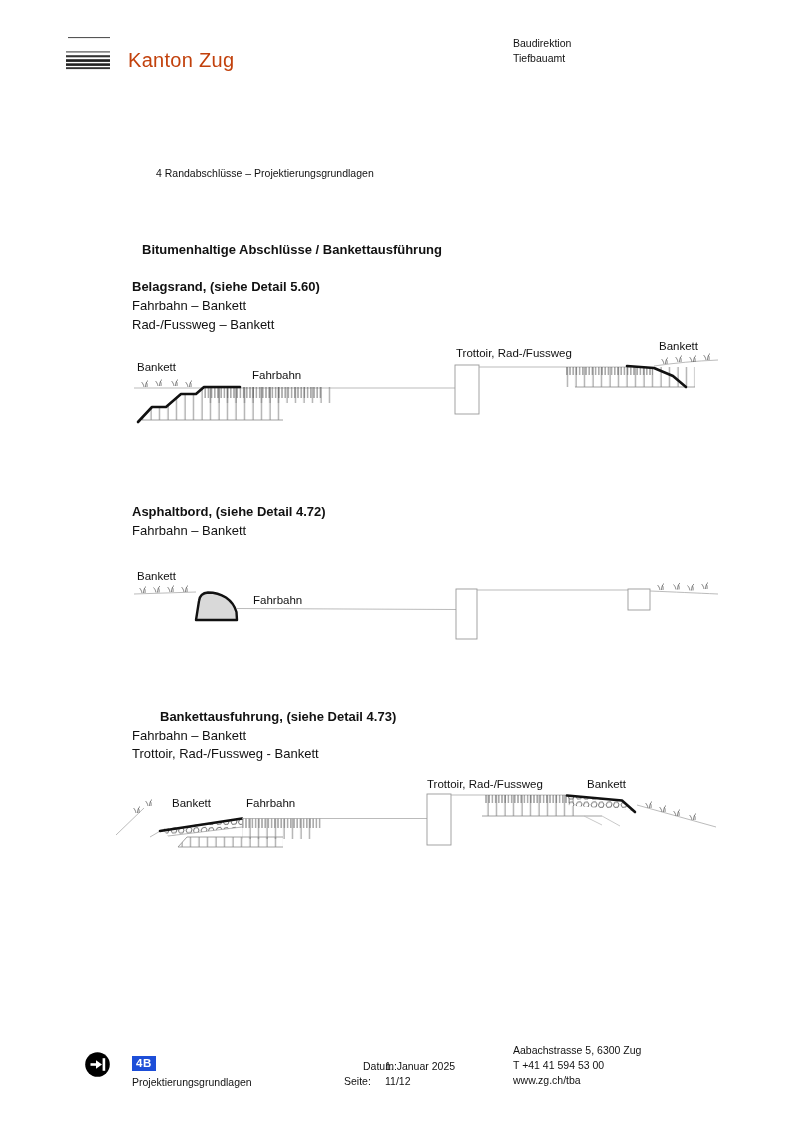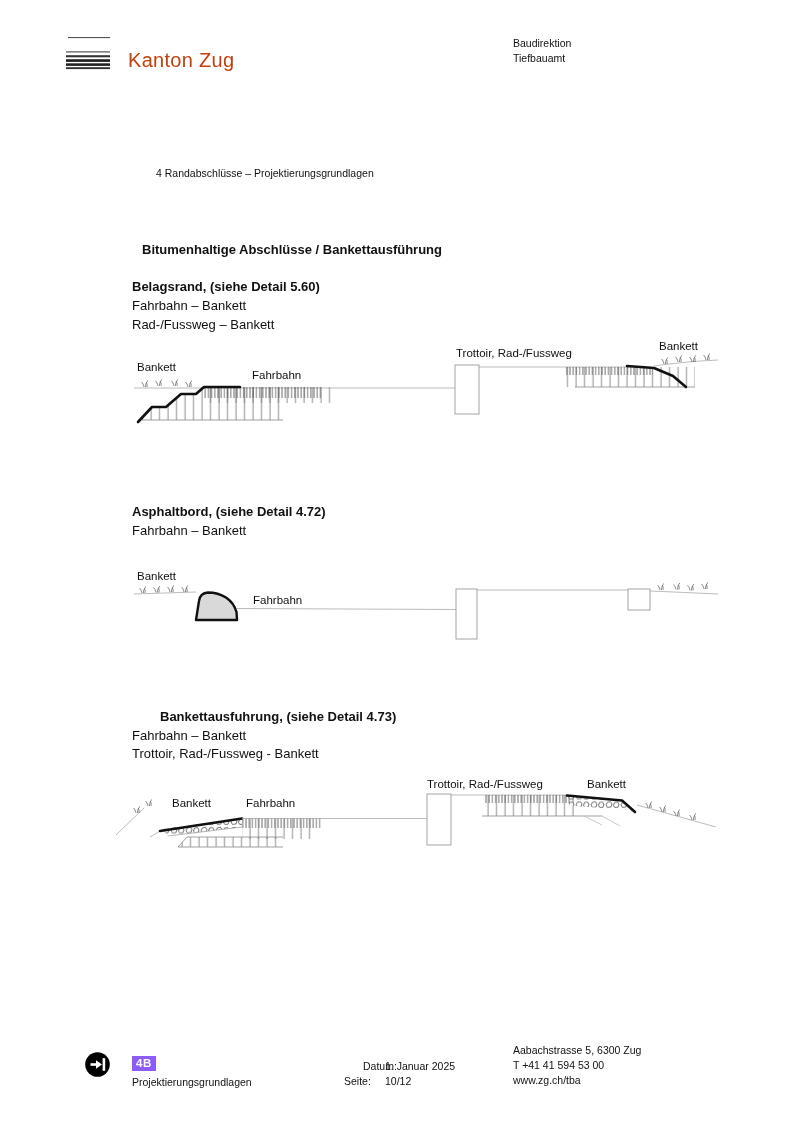--- a/index.html
+++ b/index.html
@@ -4,21 +4,21 @@
 <style>
   html,body{margin:0;padding:0;background:#ffffff;}
   .page{position:relative;width:794px;height:1123px;background:#fff;
         font-family:"Liberation Sans",sans-serif;color:#1a1a1a;overflow:hidden;}
   .t{position:absolute;white-space:nowrap;}
   .fs-brand{font-size:20px;letter-spacing:.3px;color:#c2410c;}
   .fs-small{font-size:10.5px;line-height:15px;color:#111;}
   .fs-body{font-size:13px;color:#111;}
   .fs-label{font-size:11.5px;color:#111;}
   .b{font-weight:bold;}
-  .badge{background:#8b5cf6;color:#fff;font-weight:bold;font-size:11.5px;
+  .badge{background:#1d4ed8;color:#fff;font-weight:bold;font-size:11.5px;
          padding:1px 4px 2px 4px;letter-spacing:.5px;}
   svg{display:block;}
 </style>
 </head>
 <body>
 
 <div class="page">
 
   <svg class="t" style="left:66px;top:36px;" width="46" height="34" viewBox="0 0 46 34">
     <rect x="2" y="1" width="42" height="1.1" fill="#555"></rect>
@@ -207,18 +207,18 @@
     <circle cx="13.5" cy="13.5" r="12.3" fill="#000"></circle>
     <path d="M6.5 13.5 H13" stroke="#fff" stroke-width="2.6"></path>
     <polygon points="12,9.3 18,13.5 12,17.7" fill="#fff"></polygon>
     <rect x="18.6" y="7.2" width="2.6" height="12.6" fill="#fff"></rect>
   </svg>
   <span class="t badge" style="left:132px;top:1056px;">4B</span>
   <div class="t fs-small" style="left:132px;top:1075px;">Projektierungsgrundlagen</div>
   <div class="t fs-small" style="left:335px;top:1059px;margin-left:28px;">Datum:</div>
   <div class="t fs-small" style="left:385px;top:1059px;">1. Januar 2025</div>
   <div class="t fs-small" style="left:344px;top:1074px;">Seite:</div>
-  <div class="t fs-small" style="left:385px;top:1074px;">10/12</div>
+  <div class="t fs-small" style="left:385px;top:1074px;">11/12</div>
   <div class="t fs-small" style="left:513px;top:1043px;">Aabachstrasse 5, 6300 Zug</div>
   <div class="t fs-small" style="left:513px;top:1058px;">T +41 41 594 53 00</div>
   <div class="t fs-small" style="left:513px;top:1073px;">www.zg.ch/tba</div>
 
 </div>
 
 </body></html>

